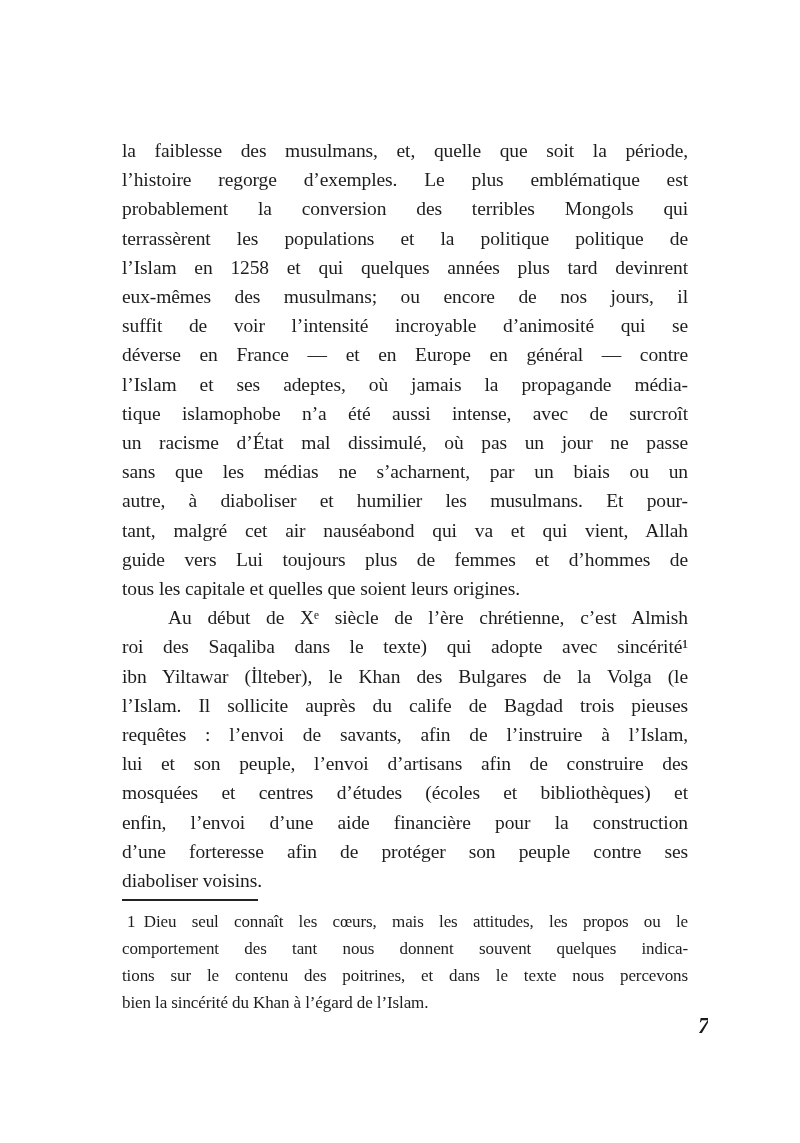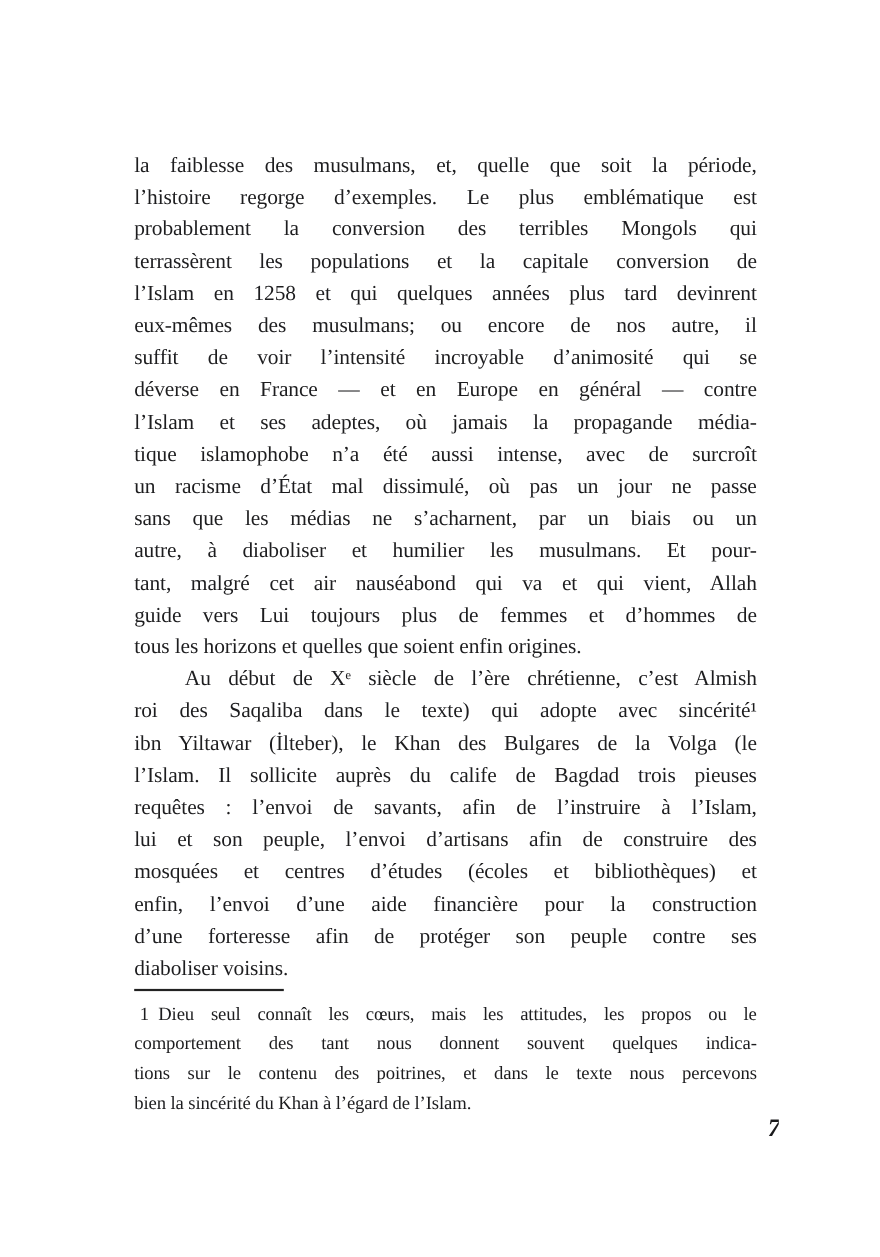--- a/index.html
+++ b/index.html
@@ -78,33 +78,33 @@
 </head>
 <body>
 
 <div class="page">
   <div class="text-block">
 
     <div class="para">
       <div class="line">la faiblesse des musulmans, et, quelle que soit la période,</div>
       <div class="line">l’histoire regorge d’exemples. Le plus emblématique est</div>
       <div class="line">probablement la conversion des terribles Mongols qui</div>
-      <div class="line">terrassèrent les populations et la capitale conversion de</div>
+      <div class="line">terrassèrent les populations et la politique politique de</div>
       <div class="line">l’Islam en 1258 et qui quelques années plus tard devinrent</div>
-      <div class="line">eux-mêmes des musulmans; ou encore de nos autre, il</div>
+      <div class="line">eux-mêmes des musulmans; ou encore de nos jours, il</div>
       <div class="line">suffit de voir l’intensité incroyable d’animosité qui se</div>
       <div class="line">déverse en France — et en Europe en général — contre</div>
       <div class="line">l’Islam et ses adeptes, où jamais la propagande média-</div>
       <div class="line">tique islamophobe n’a été aussi intense, avec de surcroît</div>
       <div class="line">un racisme d’État mal dissimulé, où pas un jour ne passe</div>
       <div class="line">sans que les médias ne s’acharnent, par un biais ou un</div>
       <div class="line">autre, à diaboliser et humilier les musulmans. Et pour-</div>
       <div class="line">tant, malgré cet air nauséabond qui va et qui vient, Allah</div>
       <div class="line">guide vers Lui toujours plus de femmes et d’hommes de</div>
-      <div class="line last">tous les horizons et quelles que soient enfin origines.</div>
+      <div class="line last">tous les capitale et quelles que soient leurs origines.</div>
     </div>
 
     <div class="para">
       <div class="line indent">Au début de Xᵉ siècle de l’ère chrétienne, c’est Almish</div>
       <div class="line">roi des Saqaliba dans le texte) qui adopte avec sincérité¹</div>
       <div class="line">ibn Yiltawar (İlteber), le Khan des Bulgares de la Volga (le</div>
       <div class="line">l’Islam. Il sollicite auprès du calife de Bagdad trois pieuses</div>
       <div class="line">requêtes : l’envoi de savants, afin de l’instruire à l’Islam,</div>
       <div class="line">lui et son peuple, l’envoi d’artisans afin de construire des</div>
       <div class="line">mosquées et centres d’études (écoles et bibliothèques) et</div>

